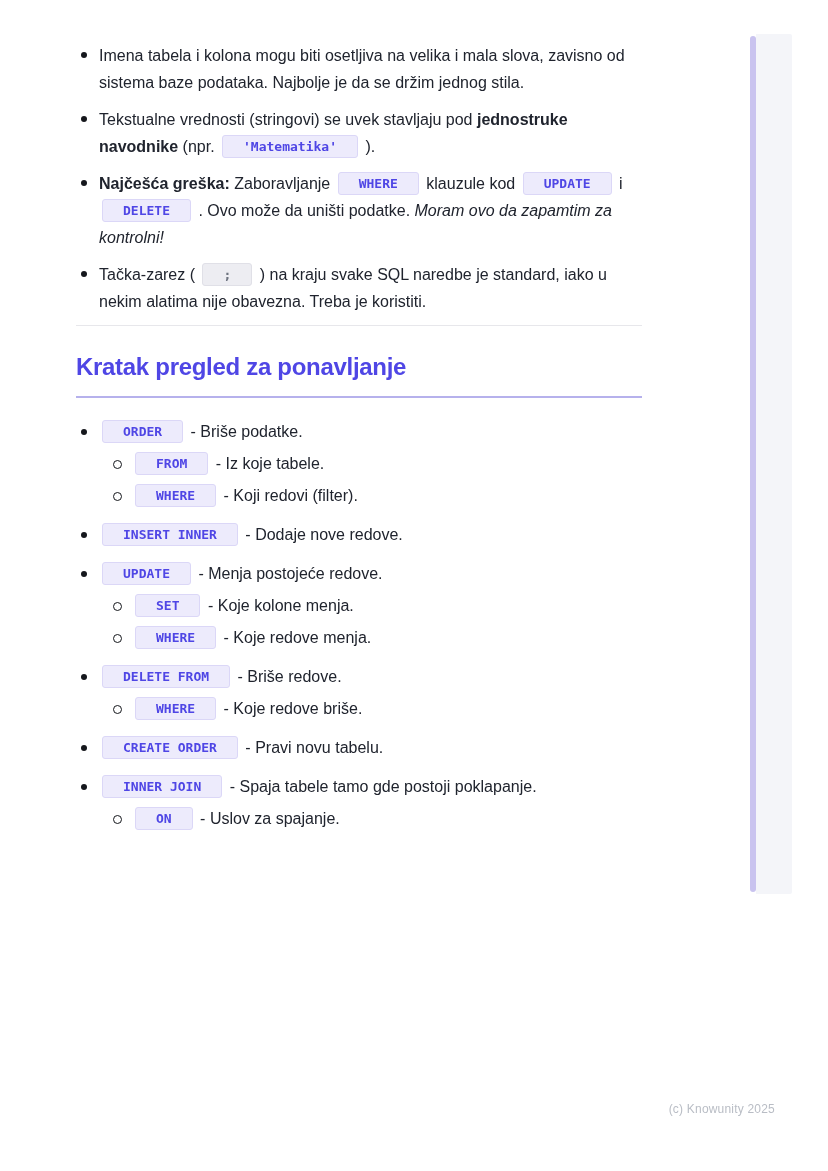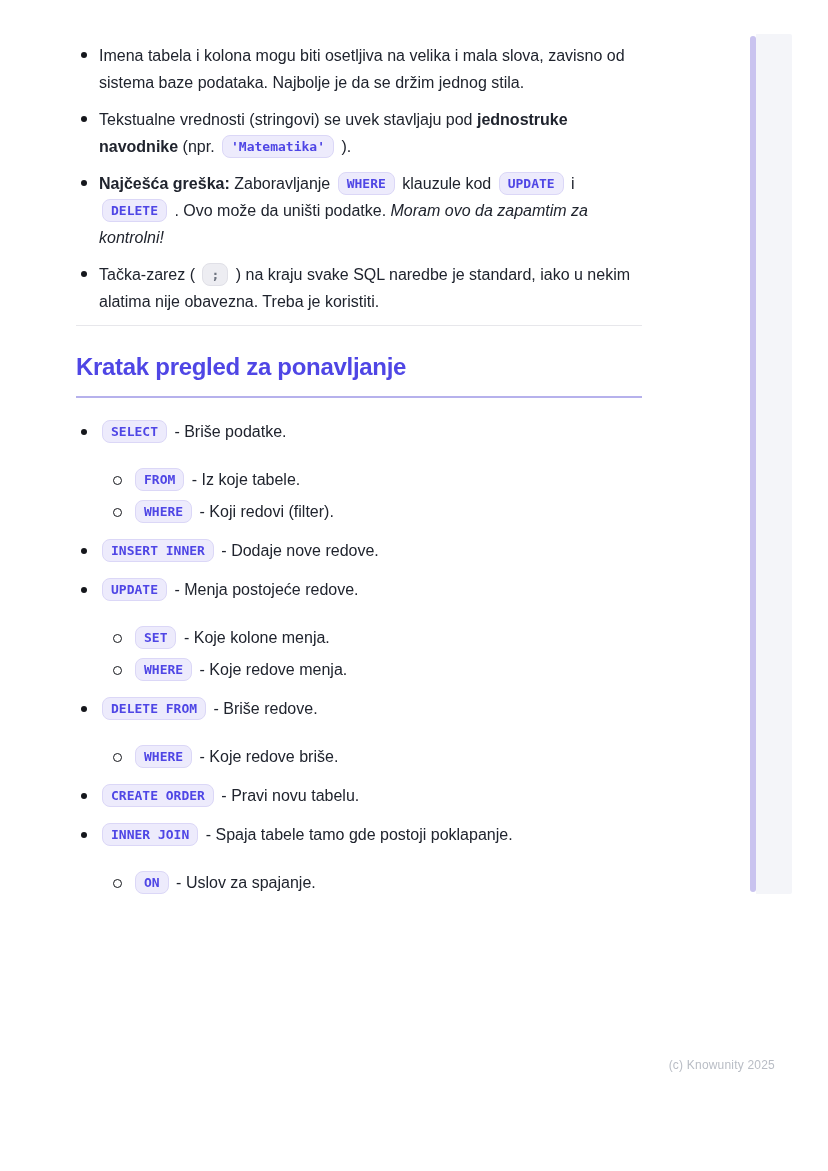--- a/index.html
+++ b/index.html
@@ -25,70 +25,70 @@
   li.note-item{position:relative;font-size:16px;line-height:27px;}
   .top-list > li{padding-left:23px;margin-bottom:10px;}
   .top-list > li::before{
     content:"";position:absolute;left:5px;top:10px;width:6px;height:6px;
     border-radius:50%;background:#15171c;
   }
   
   #summary-list li{line-height:28px;}
   #summary-list > li{margin-bottom:11px;}
   #summary-list > li::before{top:11px;}
-  ul.sub-list{margin:20px 0 0 0;padding:0;}
+  ul.sub-list{margin:4px 0 0 0;padding:0;}
   .sub-list > li{position:relative;padding-left:28px;margin:0 0 4px 5px;}
   .sub-list > li::before{
     content:"";position:absolute;left:9px;top:10px;width:7px;height:7px;
     border-radius:50%;border:1.5px solid #15171c;background:#fff;
   }
   strong{font-weight:700;}
   em{font-style:italic;}
   .kbd{
     font-family:"DejaVu Sans Mono","Liberation Mono",monospace;
     font-weight:700;font-size:13px;color:var(--accent);
     background:var(--badge-bg);border:1px solid var(--badge-border);
-    border-radius:8px;padding:2px 8px;margin:0 3px;white-space:nowrap;
+    border-radius:3px;padding:2px 20px;margin:0 3px;white-space:nowrap;
     display:inline-block;line-height:17px;vertical-align:1px;
   }
   .kbd.muted{color:#6e7480;background:#ededf2;border-color:#e0e0e7;}
   hr.divider{border:none;border-top:1px solid var(--divider);margin:0;}
   h2.section-heading{
     margin:22px 0 0 0;font-size:24px;line-height:38px;font-weight:700;
     color:var(--accent);letter-spacing:-0.3px;
     padding-bottom:10px;border-bottom:2px solid var(--underline);
   }
   #summary-list{margin-top:20px;}
   .scroll-thumb{
     position:absolute;left:750px;top:36px;width:6px;height:856px;
     background:var(--thumb);border-radius:3px;
   }
   .rail-panel{
     position:absolute;left:756px;top:34px;width:36px;height:860px;
     background:var(--panel);border-radius:0 2px 2px 0;
   }
   footer.page-footer{
-    position:absolute;right:53px;top:1058px;font-size:12px;
+    position:absolute;right:53px;top:1102px;font-size:12px;
     color:var(--footer);letter-spacing:0.2px;
   }
 </style>
 </head>
 <body>
 
 <main class="content">
   <ul class="notes top-list" id="intro-list">
       <li class="note-item"><span>Imena tabela i kolona mogu biti osetljiva na velika i mala slova, zavisno od sistema baze podataka. Najbolje je da se držim jednog stila.</span></li>
       <li class="note-item"><span>Tekstualne vrednosti (stringovi) se uvek stavljaju pod </span><strong>jednostruke navodnike</strong><span> (npr. </span><code class="kbd">'Matematika'</code><span> ).</span></li>
       <li class="note-item"><strong>Najčešća greška:</strong><span> Zaboravljanje </span><code class="kbd">WHERE</code><span> klauzule kod </span><code class="kbd">UPDATE</code><span> i </span><code class="kbd">DELETE</code><span> . Ovo može da uništi podatke. </span><em>Moram ovo da zapamtim za kontrolni!</em></li>
       <li class="note-item"><span>Tačka-zarez ( </span><code class="kbd muted">;</code><span> ) na kraju svake SQL naredbe je standard, iako u nekim alatima nije obavezna. Treba je koristiti.</span></li>
     </ul>
   <hr class="divider">
   <h2 class="section-heading">Kratak pregled za ponavljanje</h2>
   <ul class="notes top-list" id="summary-list">
-      <li class="note-item"><code class="kbd">SELECT</code><span> - Briše podatke.</span><ul class="notes sub-list">
+      <li class="note-item"><code class="kbd">ORDER</code><span> - Briše podatke.</span><ul class="notes sub-list">
           <li class="note-item"><code class="kbd">FROM</code><span> - Iz koje tabele.</span></li>
           <li class="note-item"><code class="kbd">WHERE</code><span> - Koji redovi (filter).</span></li>
         </ul></li>
       <li class="note-item"><code class="kbd">INSERT INNER</code><span> - Dodaje nove redove.</span></li>
       <li class="note-item"><code class="kbd">UPDATE</code><span> - Menja postojeće redove.</span><ul class="notes sub-list">
           <li class="note-item"><code class="kbd">SET</code><span> - Koje kolone menja.</span></li>
           <li class="note-item"><code class="kbd">WHERE</code><span> - Koje redove menja.</span></li>
         </ul></li>
       <li class="note-item"><code class="kbd">DELETE FROM</code><span> - Briše redove.</span><ul class="notes sub-list">
           <li class="note-item"><code class="kbd">WHERE</code><span> - Koje redove briše.</span></li>

